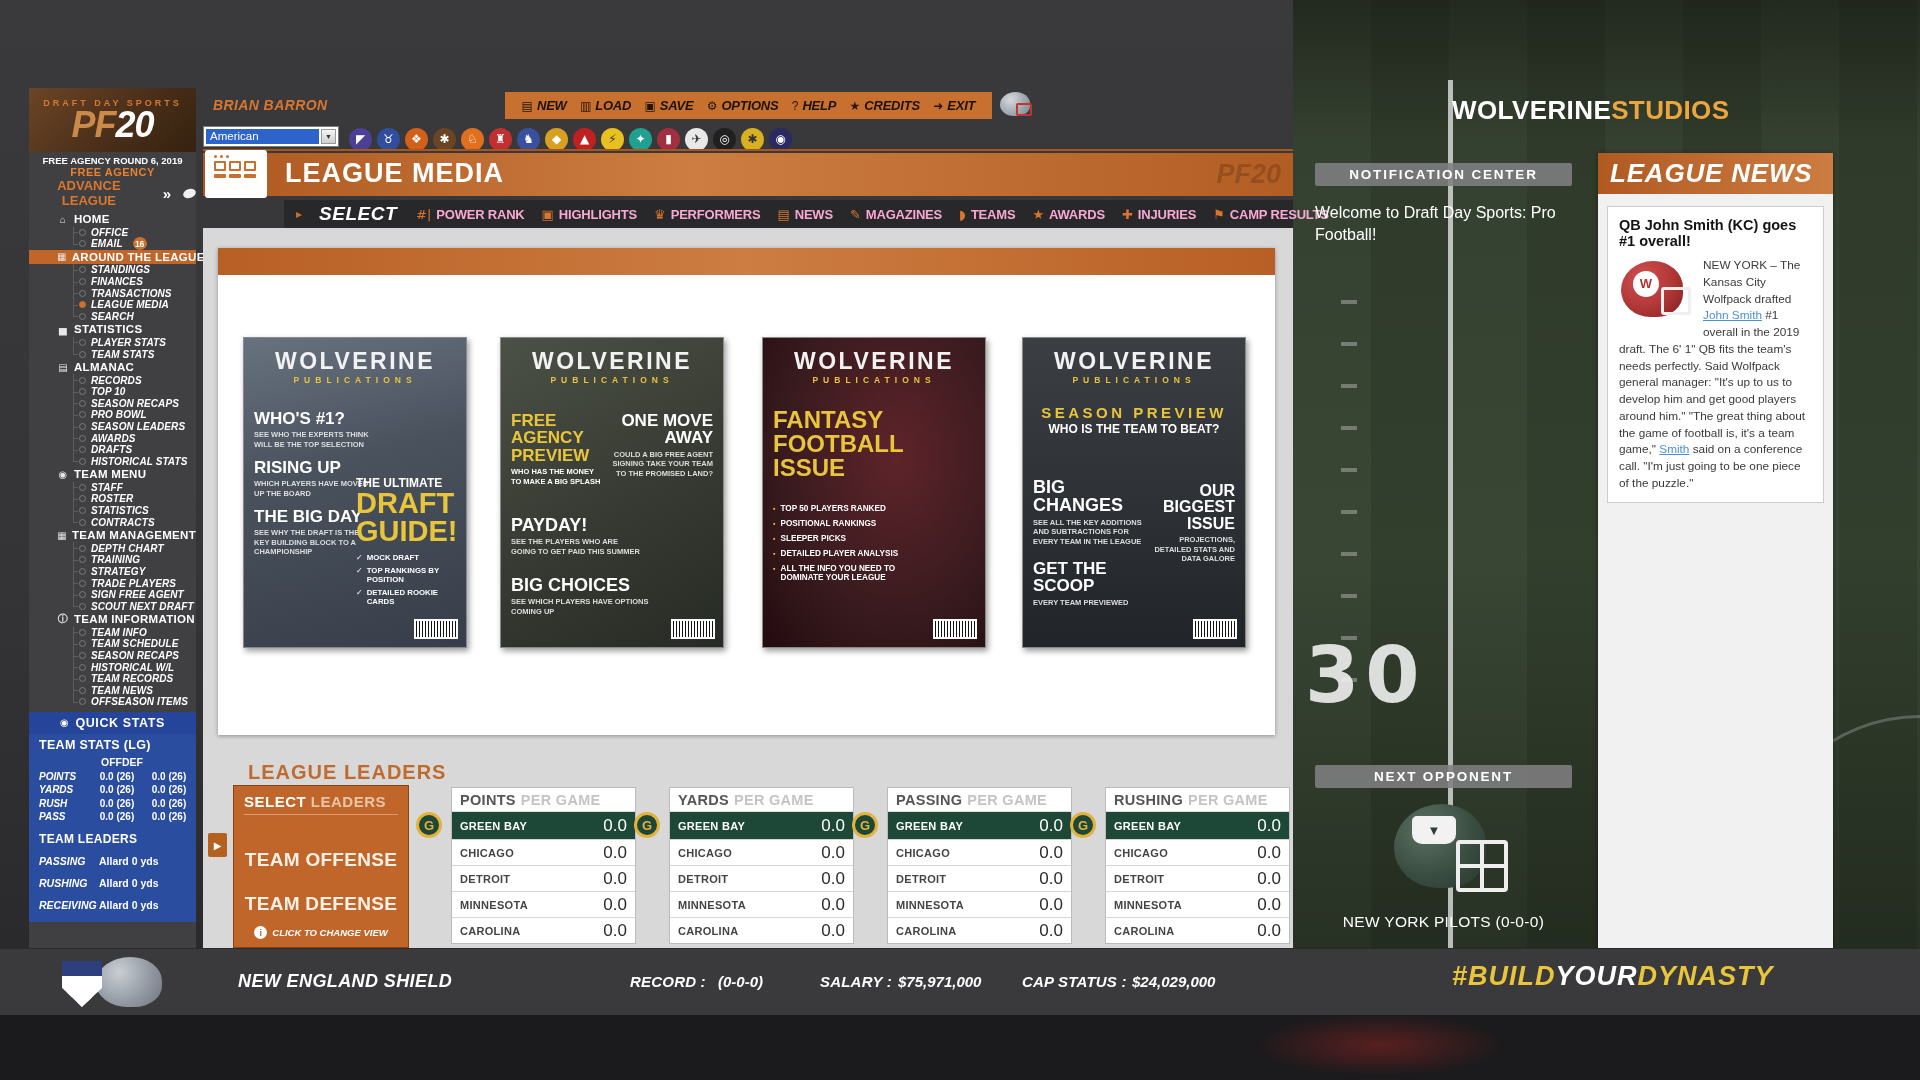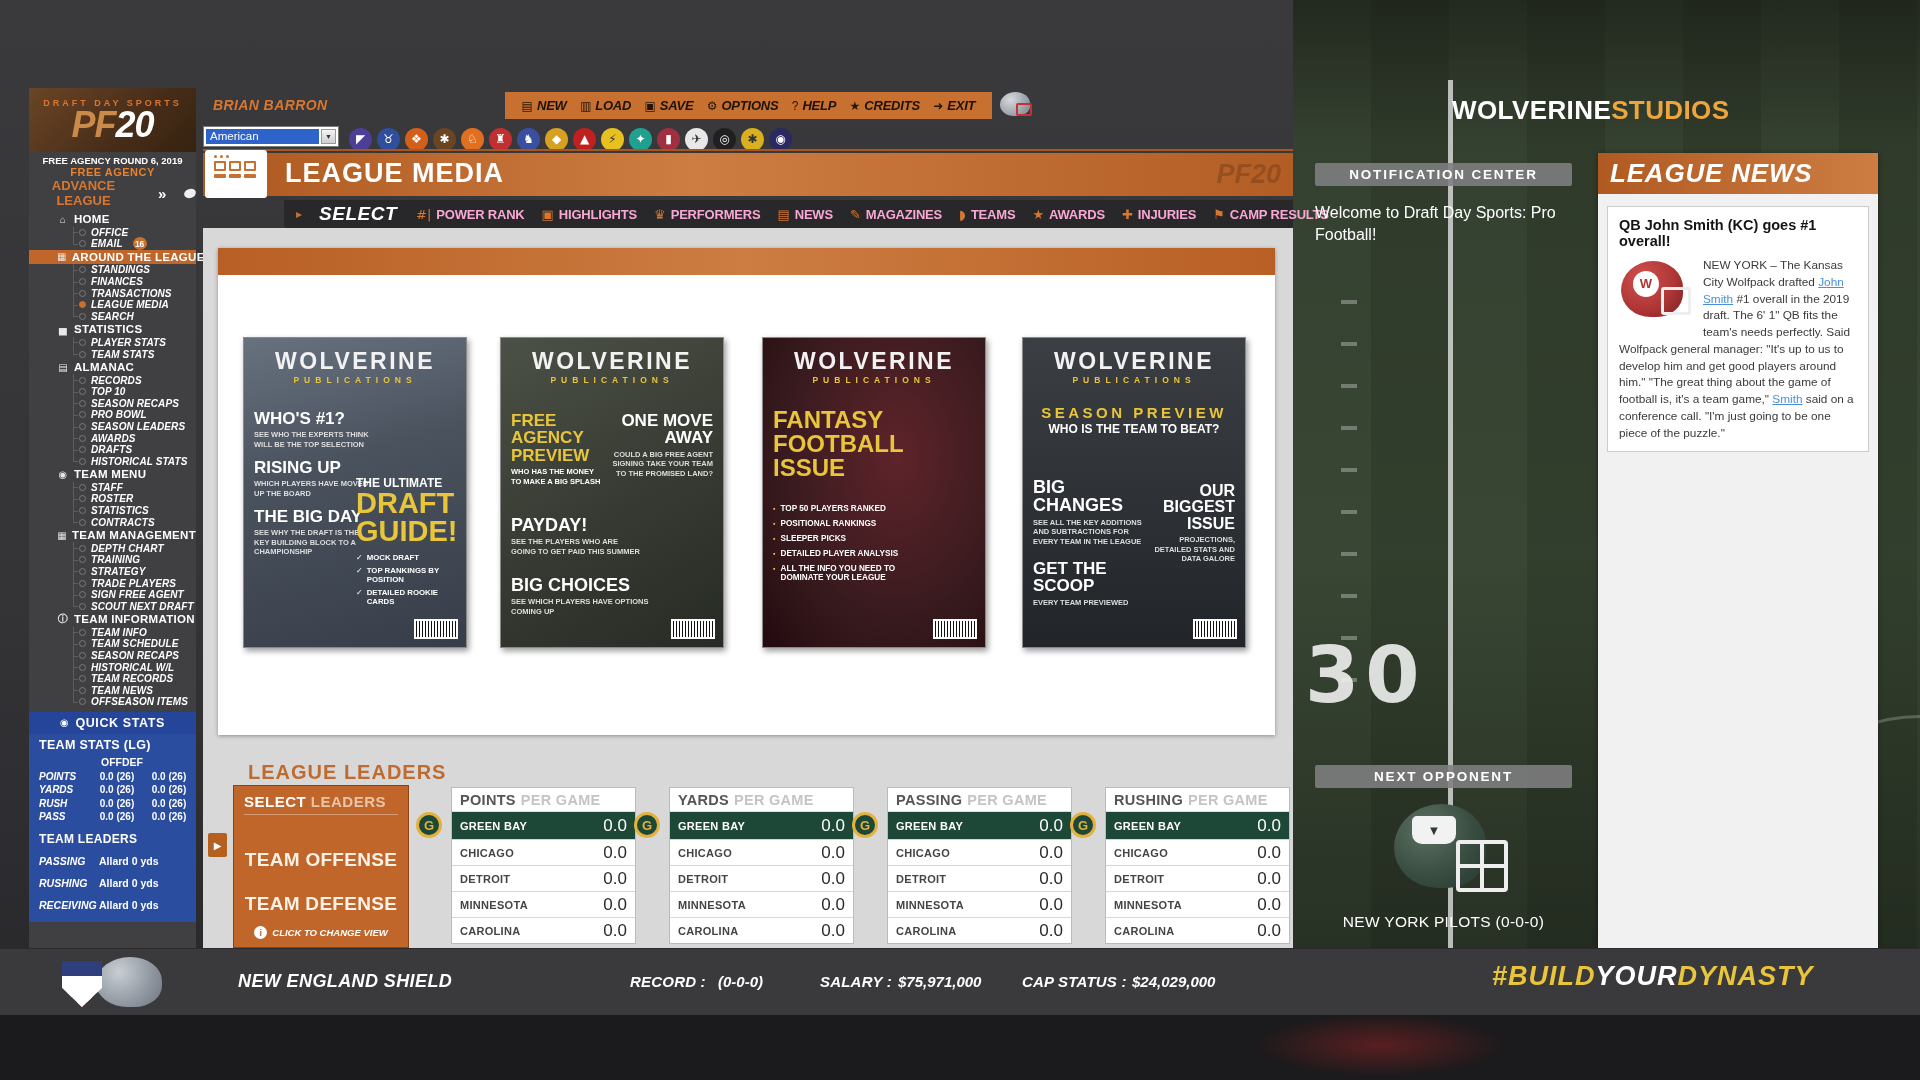--- a/index.html
+++ b/index.html
@@ -25,21 +25,21 @@
   
   #sidebar { position:absolute; left:29px; top:88px; width:167px; height:862px; background:#403f42; }
   #logo-box { height:64px; background:linear-gradient(135deg,#6b4526 0%,#4a2f1a 55%,#35220f 100%);
       display:flex; flex-direction:column; align-items:center; justify-content:center; }
   #logo-small { color:#d9772f; font-size:9px; font-weight:700; letter-spacing:3px; }
   #logo-big { font-style:italic; font-weight:900; font-size:36px; line-height:34px; letter-spacing:-1px; }
   #logo-big .pf { color:#c98a4a; } #logo-big .yr { color:#fff; }
   #phase-block { text-align:center; padding:3px 0 4px 0; }
   #round-line { color:#fff; font-size:9.5px; font-weight:700; }
   #phase-line { color:#e8822f; font-size:11px; font-weight:800; letter-spacing:0.5px; }
-  #advance-line { color:#d9772f; font-size:13px; font-weight:800; display:flex; align-items:center; justify-content:center; gap:20px; cursor:pointer; }
+  #advance-line { color:#d9772f; font-size:13px; font-weight:800; display:flex; align-items:center; justify-content:center; gap:14px; cursor:pointer; }
   #advance-line .chev { color:#fff; font-size:15px; font-weight:900; letter-spacing:-2px; }
   .ball { display:inline-block; width:13px; height:9px; background:#f0f0f0; border-radius:50%; transform:rotate(-18deg); }
 
   .ss-header { display:flex; align-items:center; height:14.5px; padding-left:28px; color:#fff;
       font-weight:700; font-size:11.5px; letter-spacing:0.3px; cursor:pointer; white-space:nowrap; }
   .ss-header .ss-icon { margin-right:5px; font-size:10px; color:#e8e8e8; width:12px; text-align:center; }
   .side-section.active > .ss-header { background:#c0662b; }
   .ss-items { position:relative; }
   .ss-items::before { content:''; position:absolute; left:44px; top:0; bottom:5px; border-left:1px solid #5d5c5f; }
   .si { position:relative; display:flex; align-items:center; height:11.6px; padding-left:50px; cursor:pointer; }
@@ -198,21 +198,21 @@
   #opp-shell { position:absolute; left:4px; top:4px; width:92px; height:84px;
       background:radial-gradient(circle at 35% 30%,#5d7263 0%,#3a4d41 55%,#263830 100%);
       border-radius:52% 48% 42% 48%; }
   #opp-logo { position:absolute; left:22px; top:16px; width:44px; height:28px; background:#f2f2f2; border-radius:5px 5px 10px 10px;
       display:flex; align-items:center; justify-content:center; color:#2d3f35; font-size:13px; }
   #opp-mask { position:absolute; right:0; top:40px; width:52px; height:52px; border:4px solid #eee; border-radius:4px; background:transparent; }
   #opp-mask::before { content:''; position:absolute; left:0; right:0; top:45%; border-top:4px solid #eee; }
   #opp-mask::after { content:''; position:absolute; top:0; bottom:0; left:45%; border-left:4px solid #eee; }
   #opp-name { position:absolute; left:1315px; top:913px; width:257px; text-align:center; color:#fff; font-size:15.5px; letter-spacing:0.3px; }
 
-  #news-panel { position:absolute; left:1598px; top:153px; width:280px; height:797px; background:#f1f1f1; box-shadow:0 1px 5px rgba(0,0,0,0.4); }
+  #news-panel { position:absolute; left:1598px; top:153px; width:235px; height:797px; background:#f1f1f1; box-shadow:0 1px 5px rgba(0,0,0,0.4); }
   #news-header { height:41px; background:linear-gradient(90deg,#b05a22,#cd7d42); display:flex; align-items:center; padding-left:12px; }
   #news-title { color:#fff; font-size:26px; font-weight:900; font-style:italic; letter-spacing:0.8px; }
   #article-card { margin:12px 9px; background:#fff; border:1px solid #ccc; padding:10px 11px; }
   #article-headline { color:#141414; font-size:14.5px; font-weight:800; margin-bottom:8px; }
   #article-body { color:#3a3a3a; font-size:11.8px; line-height:1.42; }
   #news-helmet { float:left; width:76px; height:64px; margin:2px 8px 2px 0; position:relative; }
   #nh-shell { position:absolute; left:2px; top:2px; width:62px; height:56px;
       background:radial-gradient(circle at 35% 30%,#d05050 0%,#b03636 55%,#7e2020 100%); border-radius:52% 48% 42% 48%; }
   #nh-logo { position:absolute; left:14px; top:12px; width:26px; height:26px; background:#fff; border-radius:50%;
       display:flex; align-items:center; justify-content:center; color:#b03636; font-weight:900; font-size:13px; }
@@ -227,21 +227,21 @@
   #sb-shield { position:absolute; left:0; top:6px; width:40px; height:46px;
       background:linear-gradient(#2e3f7e 0 30%, #fff 30%), repeating-linear-gradient(90deg,#c03030 0 5px,#fff 5px 10px);
       background-blend-mode:normal; clip-path:polygon(0 0,100% 0,100% 58%,50% 100%,0 58%); }
   #sb-shield::before { content:''; position:absolute; left:0; top:0; width:100%; height:32%; background:#2e3f7e; }
   #sb-team { position:absolute; left:238px; top:22px; color:#fff; font-size:18px; font-weight:900; font-style:italic; letter-spacing:0.4px; }
   .sb-label { color:#fff; font-size:15px; font-weight:800; font-style:italic; letter-spacing:0.2px; }
   .sb-value { color:#fff; font-size:15px; font-weight:700; font-style:italic; }
   #sb-record-l { position:absolute; left:630px; top:24px; } #sb-record-v { position:absolute; left:718px; top:24px; }
   #sb-salary-l { position:absolute; left:820px; top:24px; } #sb-salary-v { position:absolute; left:898px; top:24px; }
   #sb-cap-l    { position:absolute; left:1022px; top:24px; } #sb-cap-v  { position:absolute; left:1132px; top:24px; }
-  #hashtag { position:absolute; left:1492px; top:12px; font-size:27px; font-weight:900; font-style:italic; letter-spacing:1px; }
+  #hashtag { position:absolute; left:1452px; top:12px; font-size:27px; font-weight:900; font-style:italic; letter-spacing:1px; }
   #hashtag .ht-accent { color:#e8c53a; } #hashtag .ht-white { color:#fff; }
   #bottom-strip { position:absolute; left:0; top:1015px; width:1920px; height:65px;
       background:radial-gradient(ellipse 180px 45px at 1380px 30px, rgba(140,35,35,0.55), transparent 70%), #1b1a1c; }
 </style>
 </head>
 <body>
 
 <div id="stage">
 
   <div id="field">

